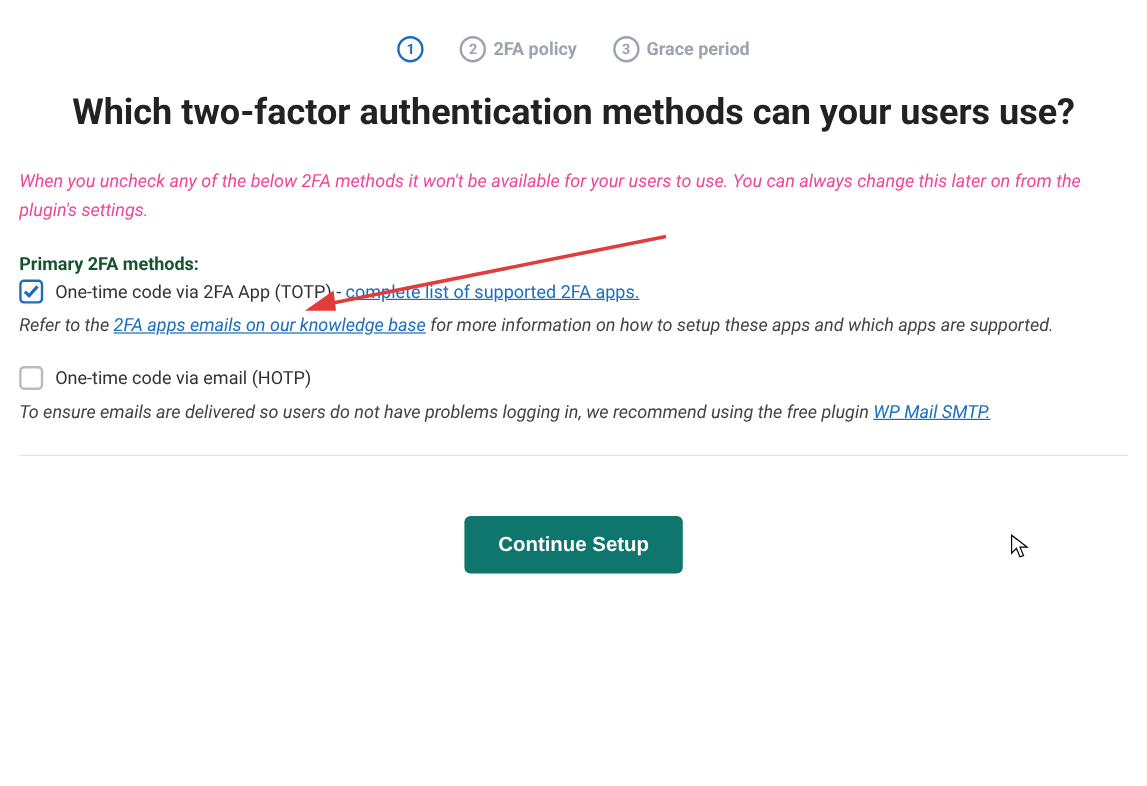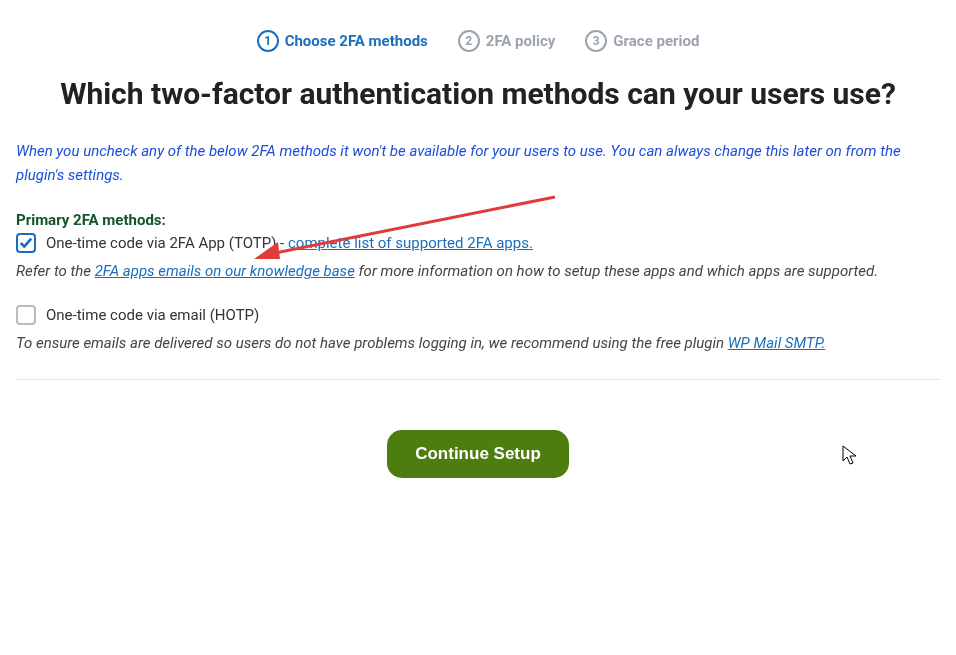--- a/index.html
+++ b/index.html
@@ -47,21 +47,21 @@
     }
     h1 {
       text-align: center;
       font-size: 30px;
       font-weight: 700;
       color: #222;
       margin-bottom: 28px;
     }
     .intro {
       font-style: italic;
-      color: #1d4ed8;
+      color: #ec4899;
       font-size: 15px;
       line-height: 1.6;
       margin-bottom: 24px;
     }
     .section-label {
       font-weight: 700;
       font-size: 15px;
       color: #14532d;
       margin-bottom: 4px;
     }
@@ -120,24 +120,24 @@
       font-style: italic;
       color: #444;
       font-size: 15px;
       line-height: 1.6;
     }
     .button-wrap {
       text-align: center;
       margin-top: 50px;
     }
     .primary-btn {
-      background: #4d7c0f;
+      background: #0f766e;
       color: #fff;
       border: none;
-      border-radius: 15px;
+      border-radius: 5px;
       padding: 14px 28px;
       font-size: 17px;
       font-weight: 700;
       cursor: pointer;
     }
     .arrow-overlay {
       position: absolute;
       left: 250px;
       top: 192px;
       pointer-events: none;
@@ -148,21 +148,20 @@
       top: 445px;
       pointer-events: none;
     }
   </style>
 </head>
 <body>
 
 <div class="steps">
   <div class="step active">
     <span class="step-circle">1</span>
-    <span>Choose 2FA methods</span>
   </div>
   <div class="step">
     <span class="step-circle">2</span>
     <span>2FA policy</span>
   </div>
   <div class="step">
     <span class="step-circle">3</span>
     <span>Grace period</span>
   </div>
 </div>

